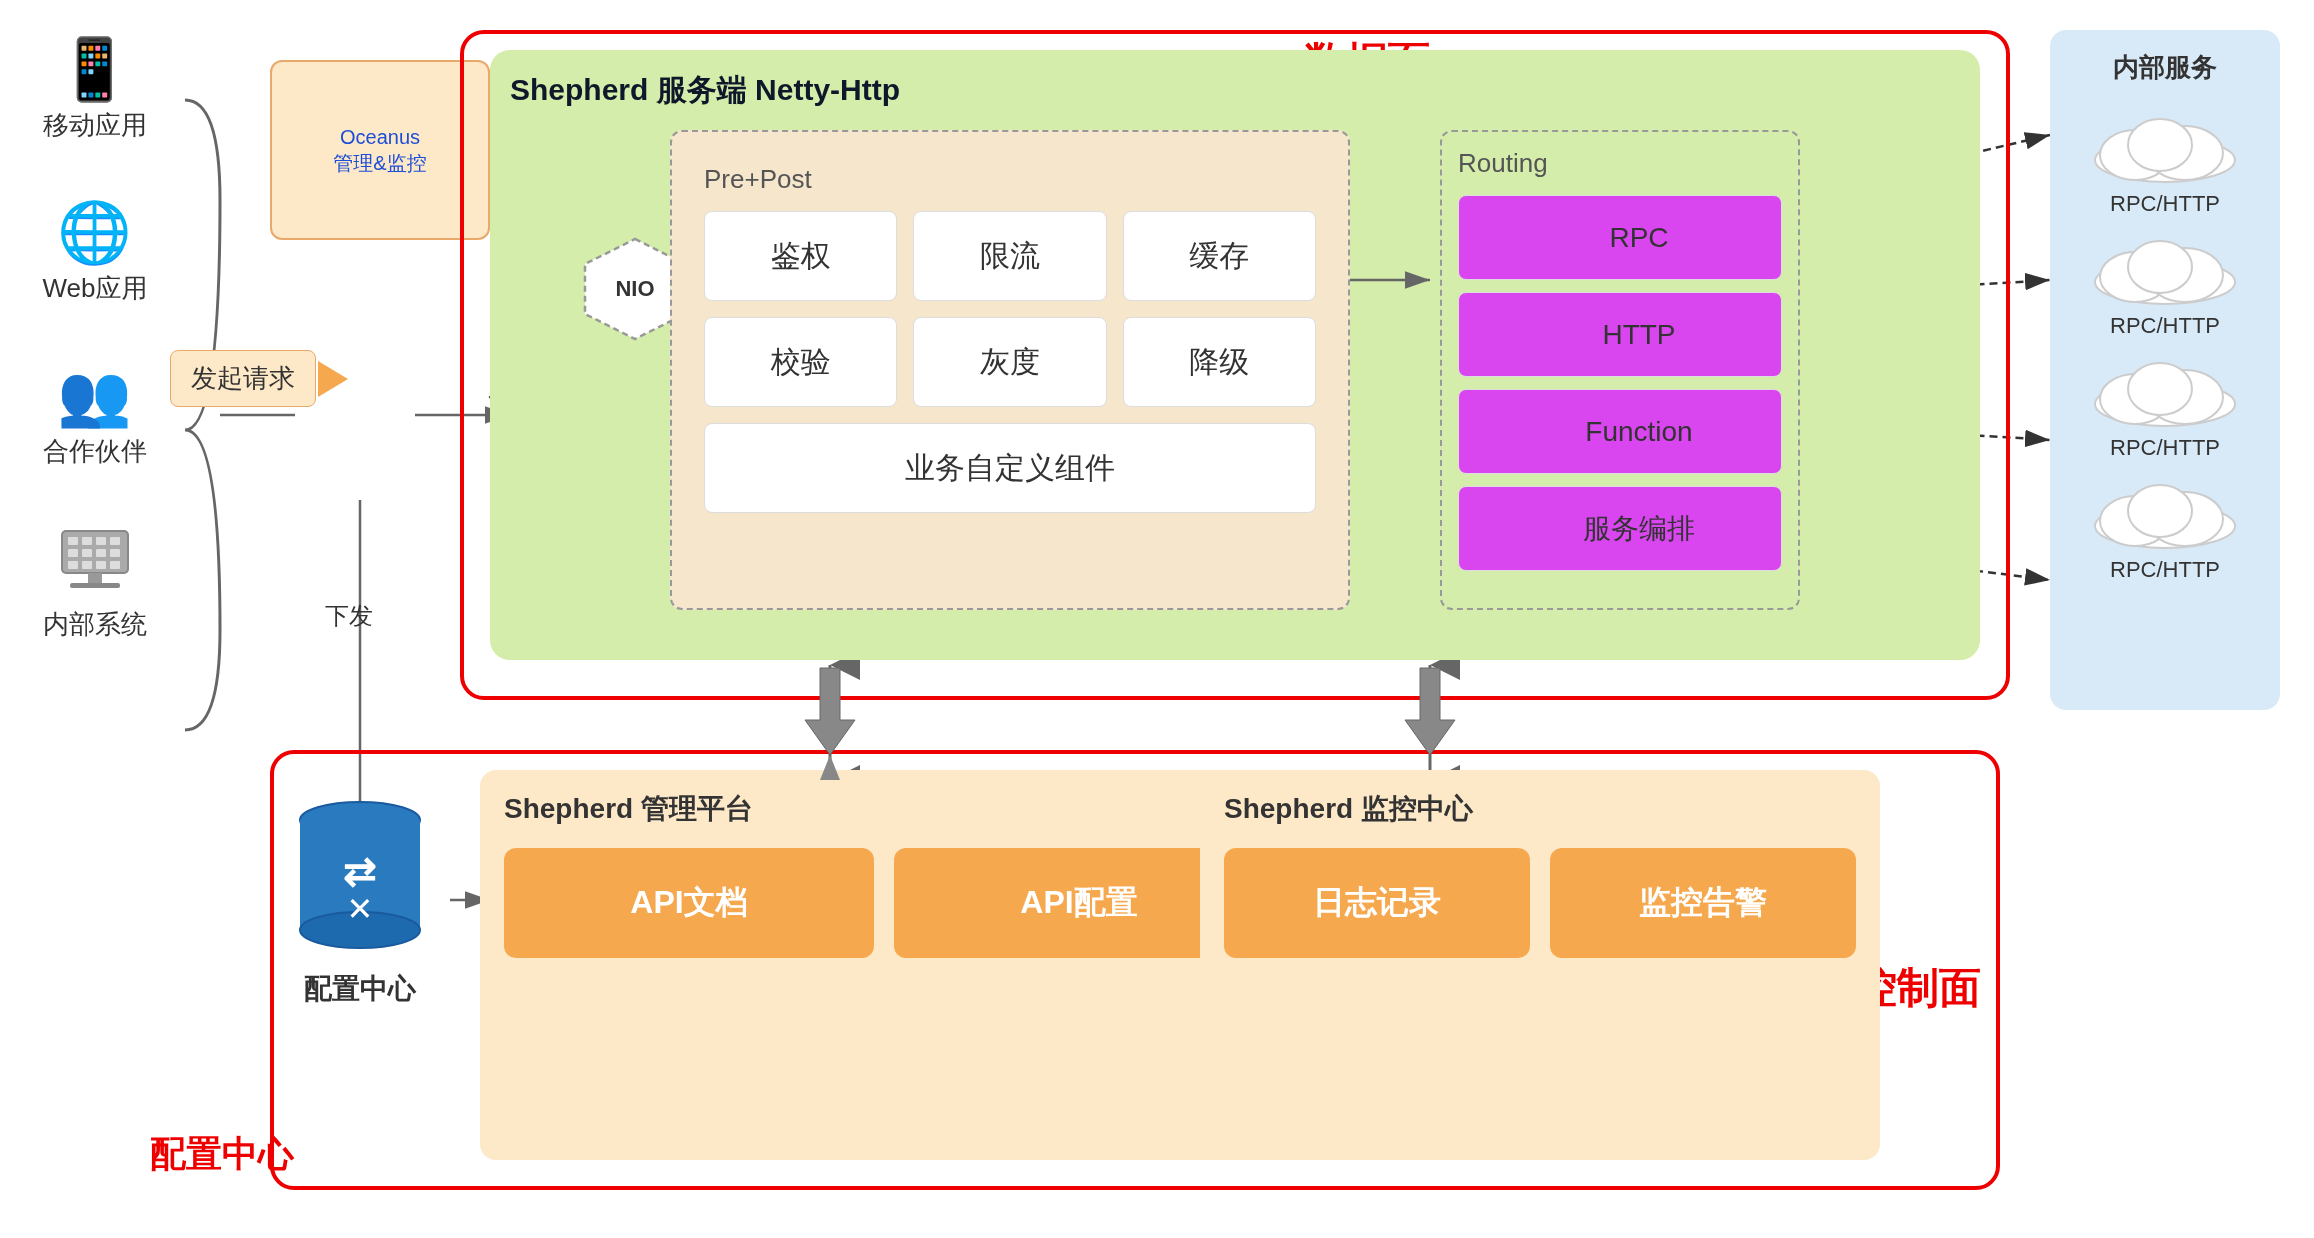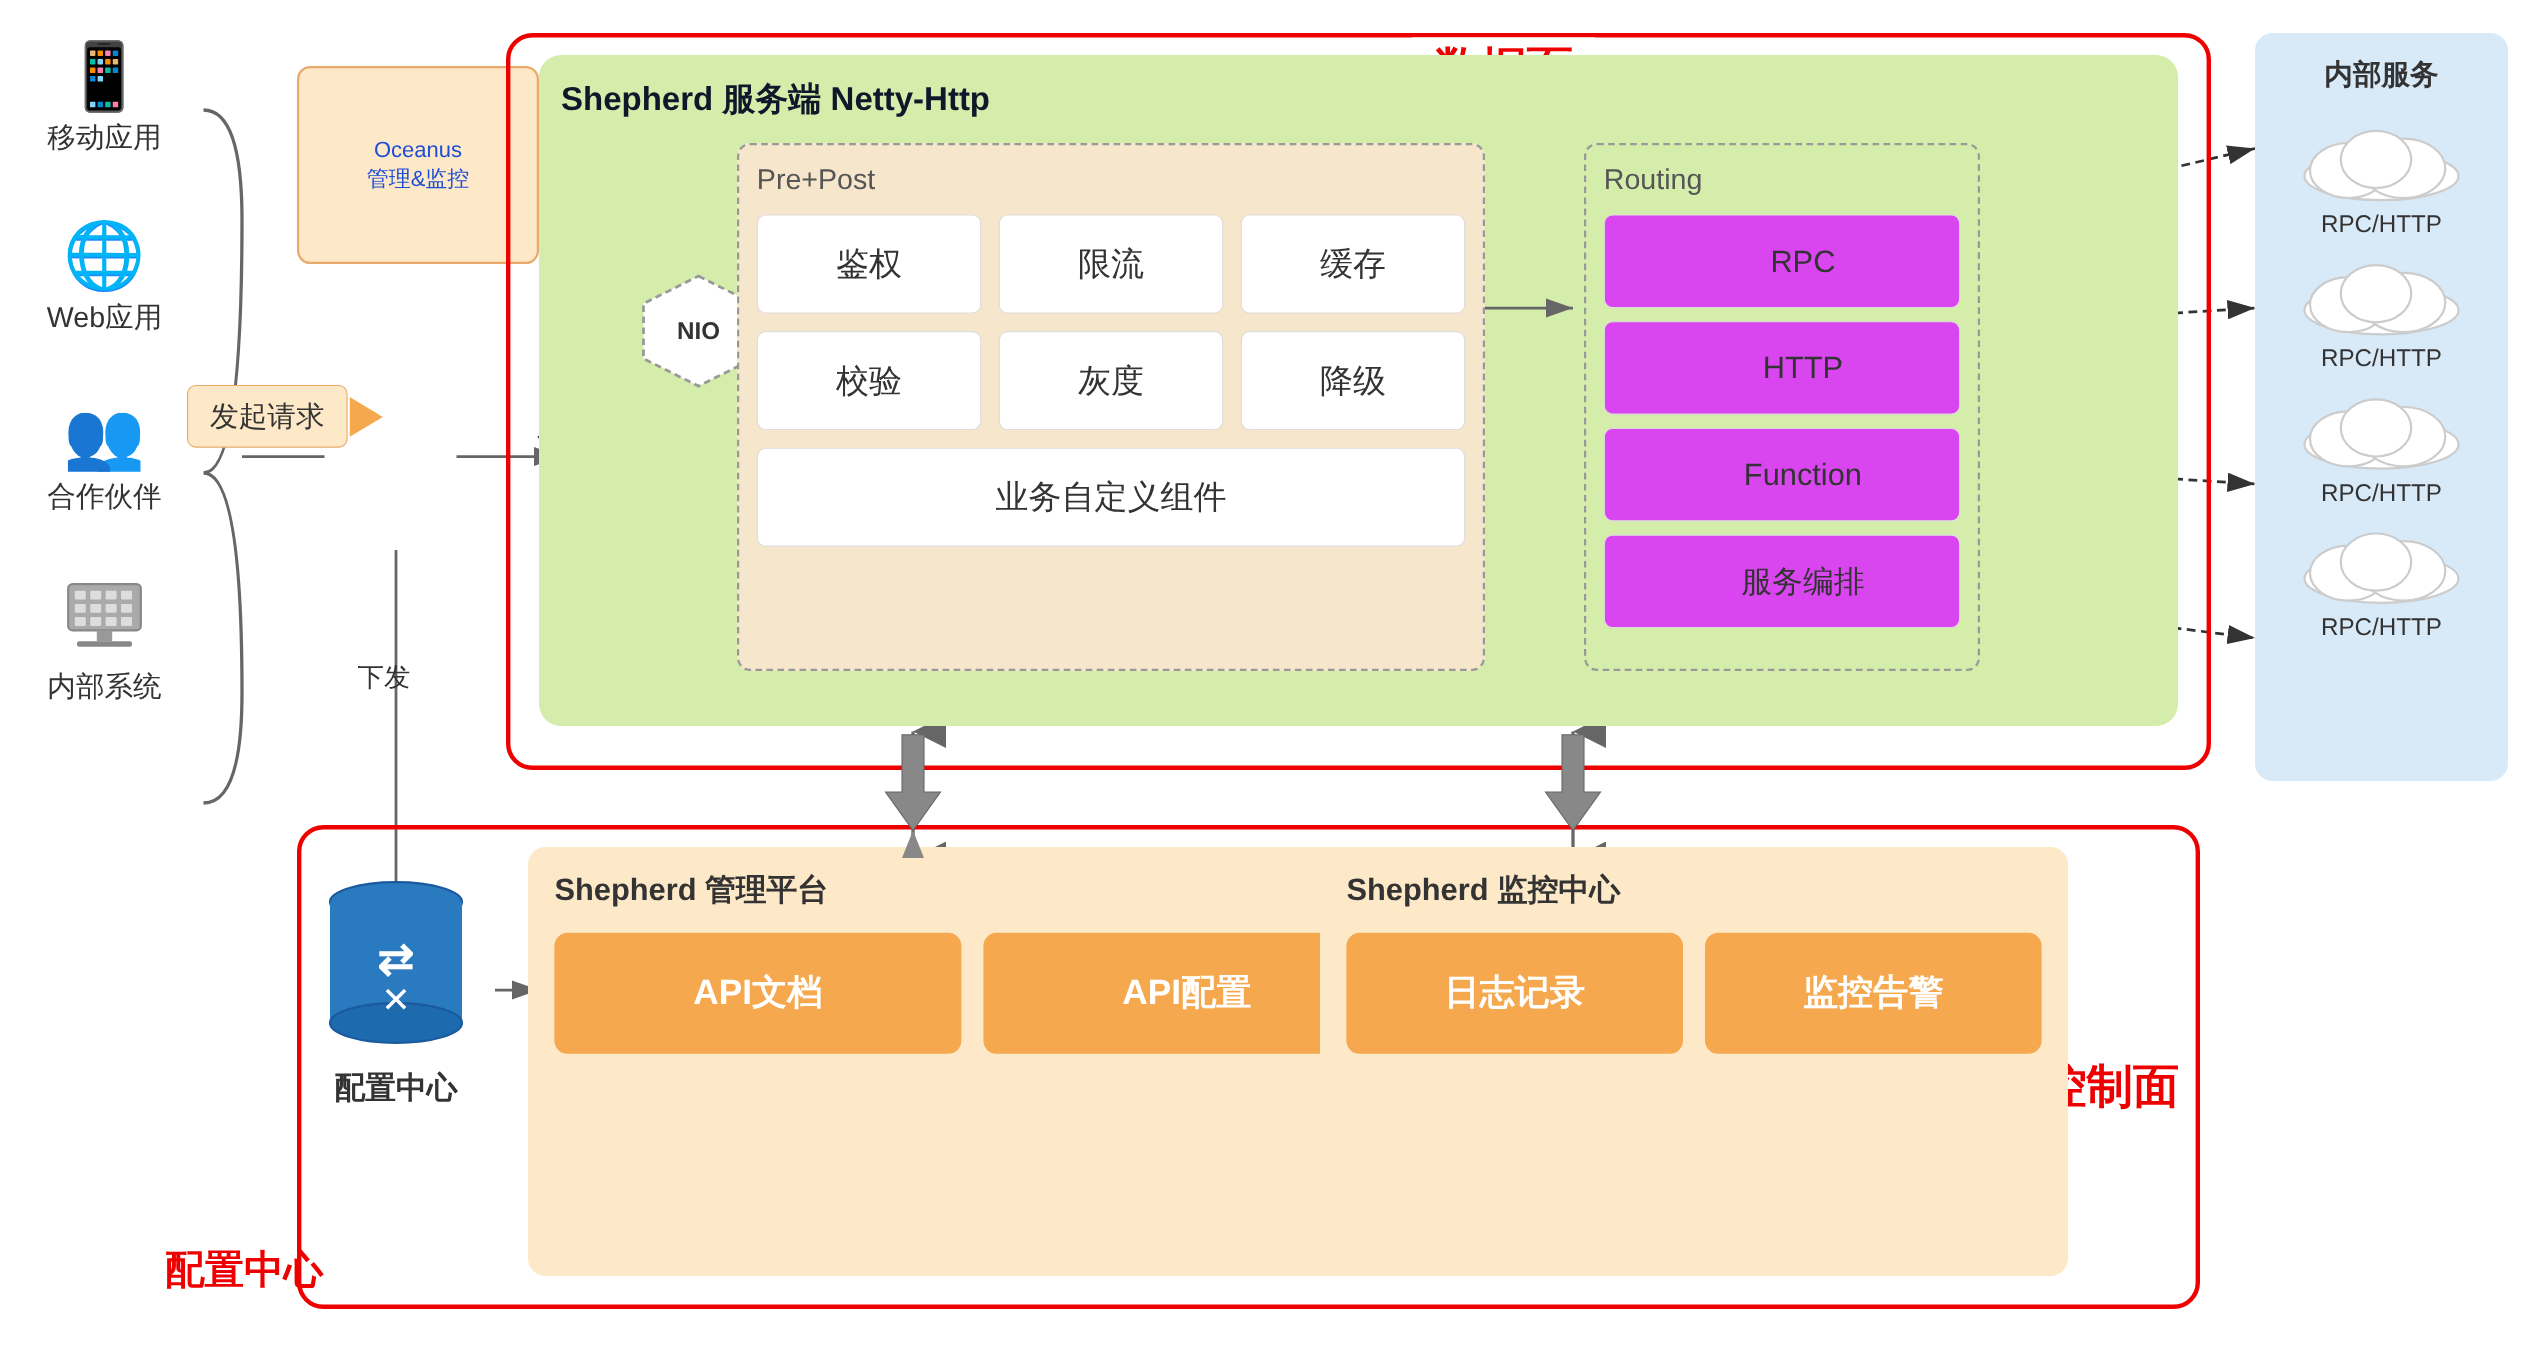--- a/index.html
+++ b/index.html
@@ -141,21 +141,21 @@
     
     .pre-post-box {
       position: absolute;
       left: 180px;
       top: 80px;
       width: 680px;
       height: 480px;
       border: 2px dashed #999;
       border-radius: 12px;
       background: #f5e6cc;
-      padding: 16px;
+      padding: 32px;
     }
 
     .pre-post-label {
       font-size: 26px;
       color: #555;
       margin-bottom: 16px;
     }
 
     .filter-grid {
       display: grid;
@@ -486,21 +486,21 @@
     <div class="data-plane-label">数据面</div>
   </div>
 
   <div class="shepherd-server">
     <div class="shepherd-server-title">
       <span>Shepherd 服务端</span>
       <span> </span>
       <span>Netty-Http</span>
     </div>
 
-    <div style="position:absolute; left:90px; top:196px;text-decoration:underline;">
+    <div style="position:absolute; left:90px; top:184px;text-decoration:underline;">
       <svg width="110" height="110" viewBox="0 0 110 110">
         <polygon points="55,5 105,30 105,80 55,105 5,80 5,30" fill="white" stroke="#999" stroke-width="2.5" stroke-dasharray="6,4"></polygon>
         <text x="55" y="62" text-anchor="middle" font-size="22" font-weight="bold" fill="#333">NIO</text>
       </svg>
     </div>
 
     <div class="pre-post-box">
       <div class="pre-post-label">Pre+Post</div>
       <div class="filter-grid">
         <div class="filter-cell">鉴权</div>

